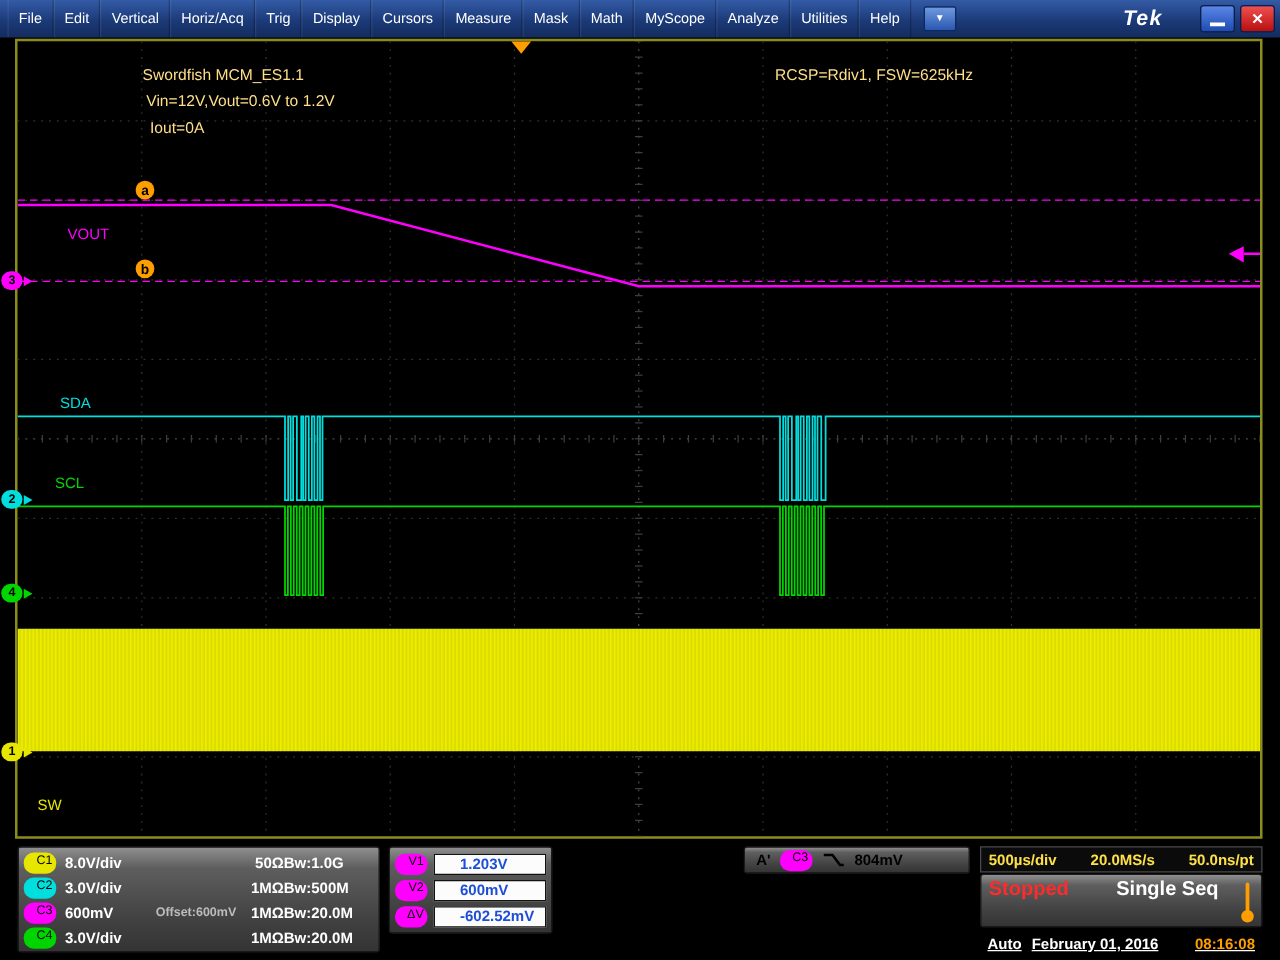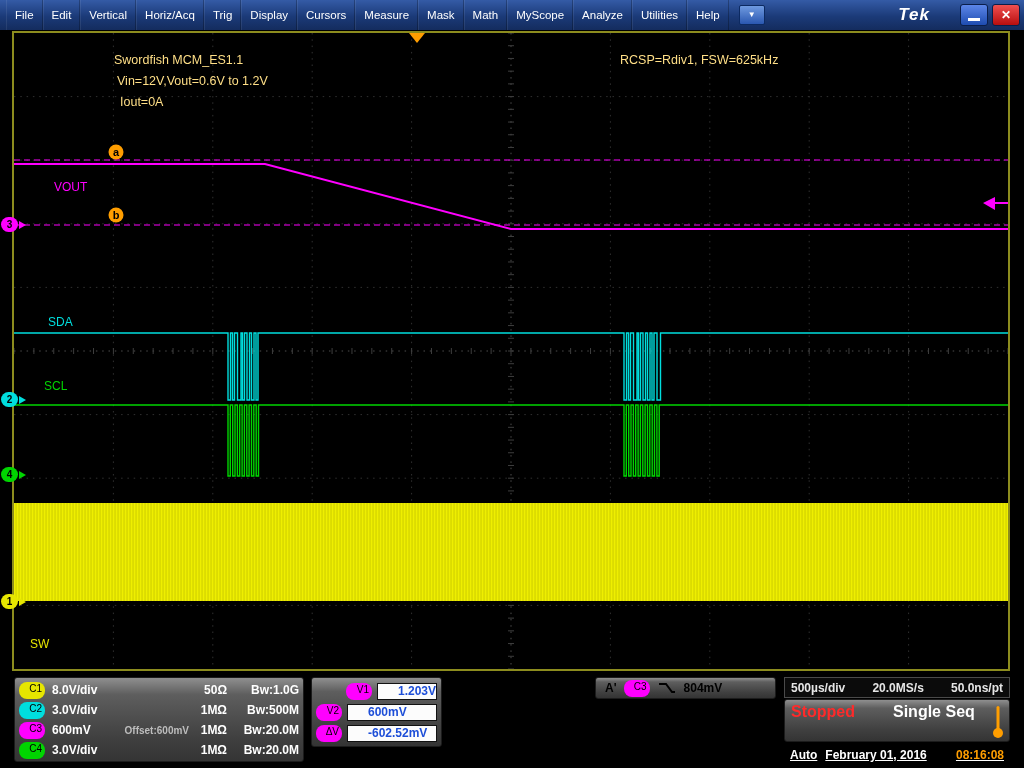--- a/index.html
+++ b/index.html
@@ -36,33 +36,33 @@
   .panel{position:absolute;background:linear-gradient(180deg,#8f8f8f,#5e5e5e 20%,#404040 72%,#343434);
     border:1px solid #1c1c1c;border-radius:3px;}
   .badge{display:inline-block;min-width:26px;height:17px;border-radius:8px;color:#000;
     font-size:10px;font-weight:normal;text-align:right;line-height:14px;padding:0 3px;}
 
   .ch-panel{left:14px;top:677px;width:290px;height:85px;padding:2px 4px;}
   .ch-row{display:flex;align-items:center;height:20px;color:#fff;font-size:12px;font-weight:bold;}
   .ch-row .scale{width:60px;margin-left:7px;white-space:nowrap;}
   .ch-row .offset{flex:1;color:#bdbdbd;font-size:10px;white-space:nowrap;text-align:right;}
   .ch-row .imp{width:38px;text-align:right;white-space:nowrap;}
-  .ch-row .bw{width:72px;text-align:right;white-space:nowrap;}
+  .ch-row .bw{width:72px;text-align:left;white-space:nowrap;}
 
   .cur-panel{left:311px;top:677px;width:131px;height:70px;padding:3px 4px;}
   .cur-row{display:flex;align-items:center;height:21px;gap:5px;}
   .cur-box{background:#fcfcfc;border:1px solid #111;width:92px;height:17px;color:#1d4ed8;
     font-size:12px;font-weight:bold;line-height:15px;padding-left:20px;}
 
   .trig-panel{left:595px;top:677px;width:181px;height:22px;display:flex;align-items:center;gap:7px;
     padding:0 9px;color:#000;font-size:12px;font-weight:bold;}
 
   .horiz-row{position:absolute;left:784px;top:677px;width:226px;height:21px;background:#0b0b0b;
     border:1px solid #4a4a4a;display:flex;align-items:center;justify-content:space-between;
-    padding:0 6px;color:#e5e5e5;font-size:12px;font-weight:bold;}
+    padding:0 6px;color:#fde047;font-size:12px;font-weight:bold;}
 
   .acq-panel{left:784px;top:699px;width:226px;height:43px;padding:2px 6px;}
   .acq-row{display:flex;height:19px;align-items:center;color:#fff;font-size:16px;font-weight:bold;}
   .acq-row .c1{width:102px;}
   .thermo{position:absolute;right:5px;top:4px;}
 
   .date-row{position:absolute;left:784px;top:743px;width:226px;height:19px;background:#000;
     display:flex;align-items:flex-end;color:#fff;font-size:12px;font-weight:bold;padding:0 6px;text-decoration:underline;}
   .date-row .dt{margin-left:8px;}
   .date-row .time{margin-left:auto;}
@@ -304,21 +304,21 @@
     <span class="badge" style="background: rgb(0, 213, 0);">C4</span>
     <span class="scale">3.0V/div</span>
     <span class="offset"></span>
     <span class="imp">1MΩ</span>
     <span class="bw">Bw:20.0M</span>
   </div>
 </div>
 
 <div class="panel cur-panel">
   <div class="cur-row">
-    <span class="badge" style="background: rgb(255, 0, 255); margin-left: 30px;">V1</span>
+    <span class="badge" style="background: rgb(255, 0, 255);">V1</span>
     <span class="cur-box">1.203V</span>
   </div>
   <div class="cur-row">
     <span class="badge" style="background: rgb(255, 0, 255);">V2</span>
     <span class="cur-box">600mV</span>
   </div>
   <div class="cur-row">
     <span class="badge" style="background: rgb(255, 0, 255);">ΔV</span>
     <span class="cur-box">-602.52mV</span>
   </div>

